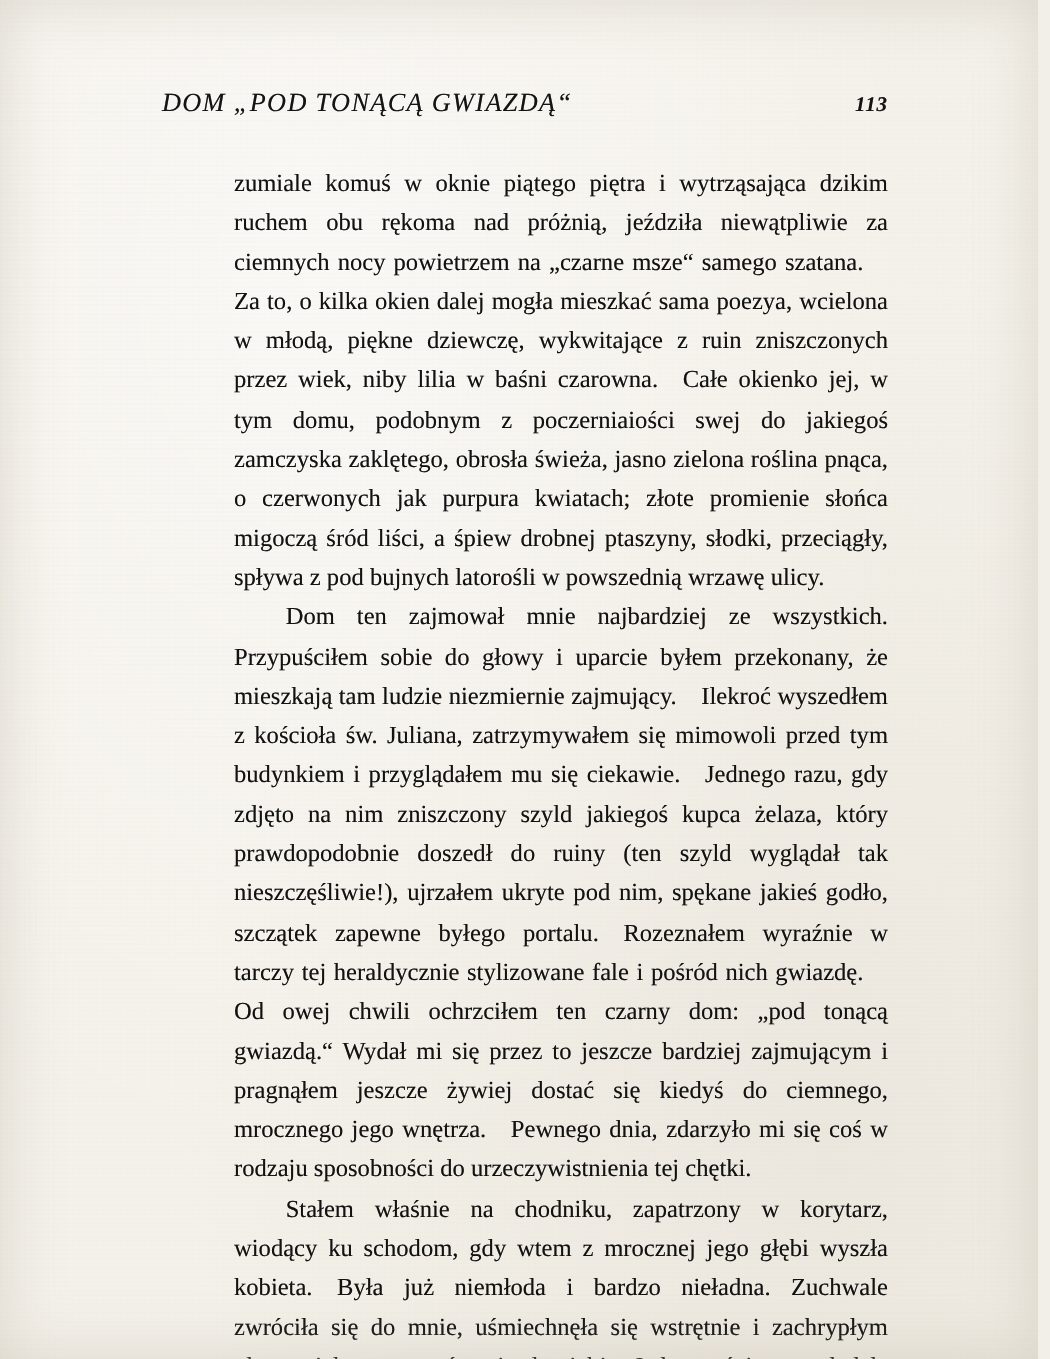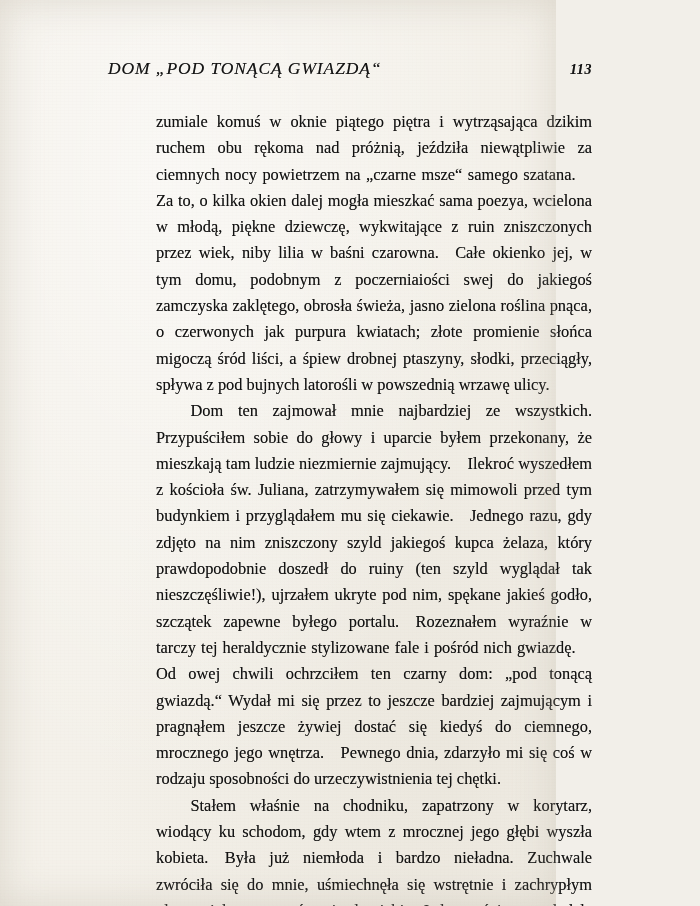--- a/index.html
+++ b/index.html
@@ -9,21 +9,21 @@
   body {
     width: 700px;
     height: 906px;
     background: #f2efe9;
     font-family: "Liberation Serif", serif;
     color: #1a1a1a;
     overflow: hidden;
   }
   .page {
     position: relative;
-    width: 556px;
+    width: 692px;
     height: 906px;
     background:
       radial-gradient(ellipse at 30% 20%, rgba(255,255,255,0.55) 0%, rgba(255,255,255,0) 60%),
       radial-gradient(ellipse at 80% 85%, rgba(230,225,214,0.6) 0%, rgba(255,255,255,0) 55%),
       #f4f1ea;
   }
   .paper-grain {
     position: absolute;
     inset: 0;
     pointer-events: none;

